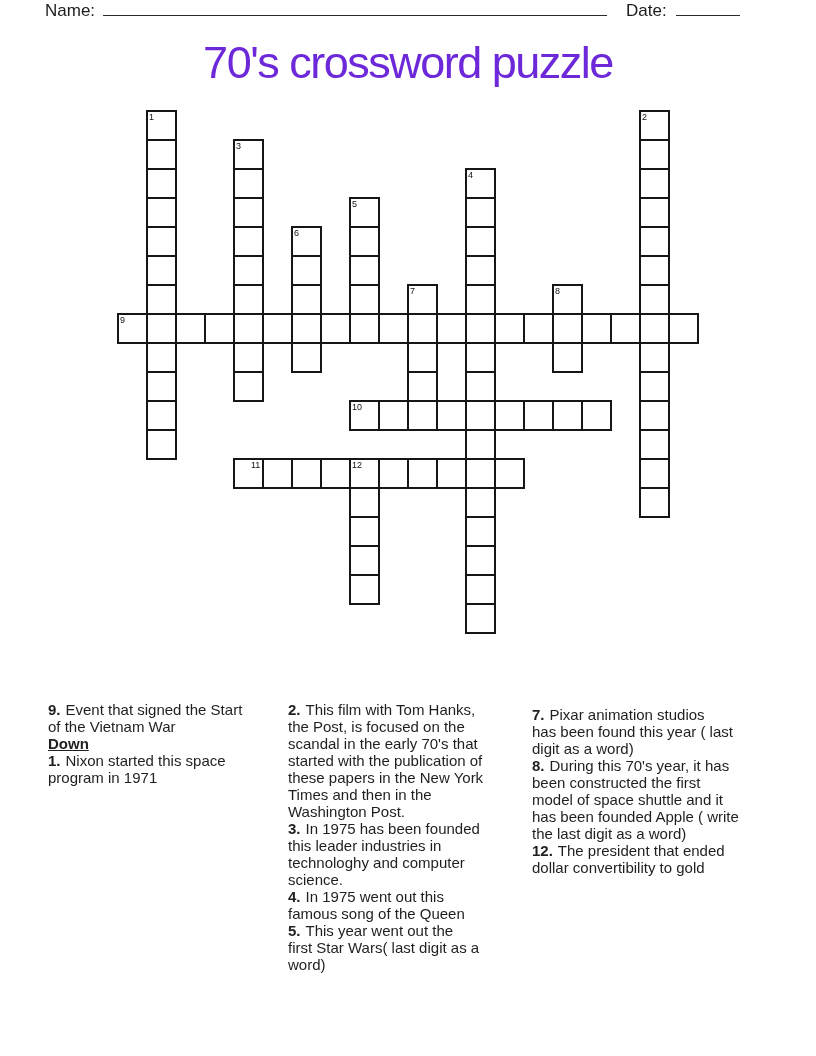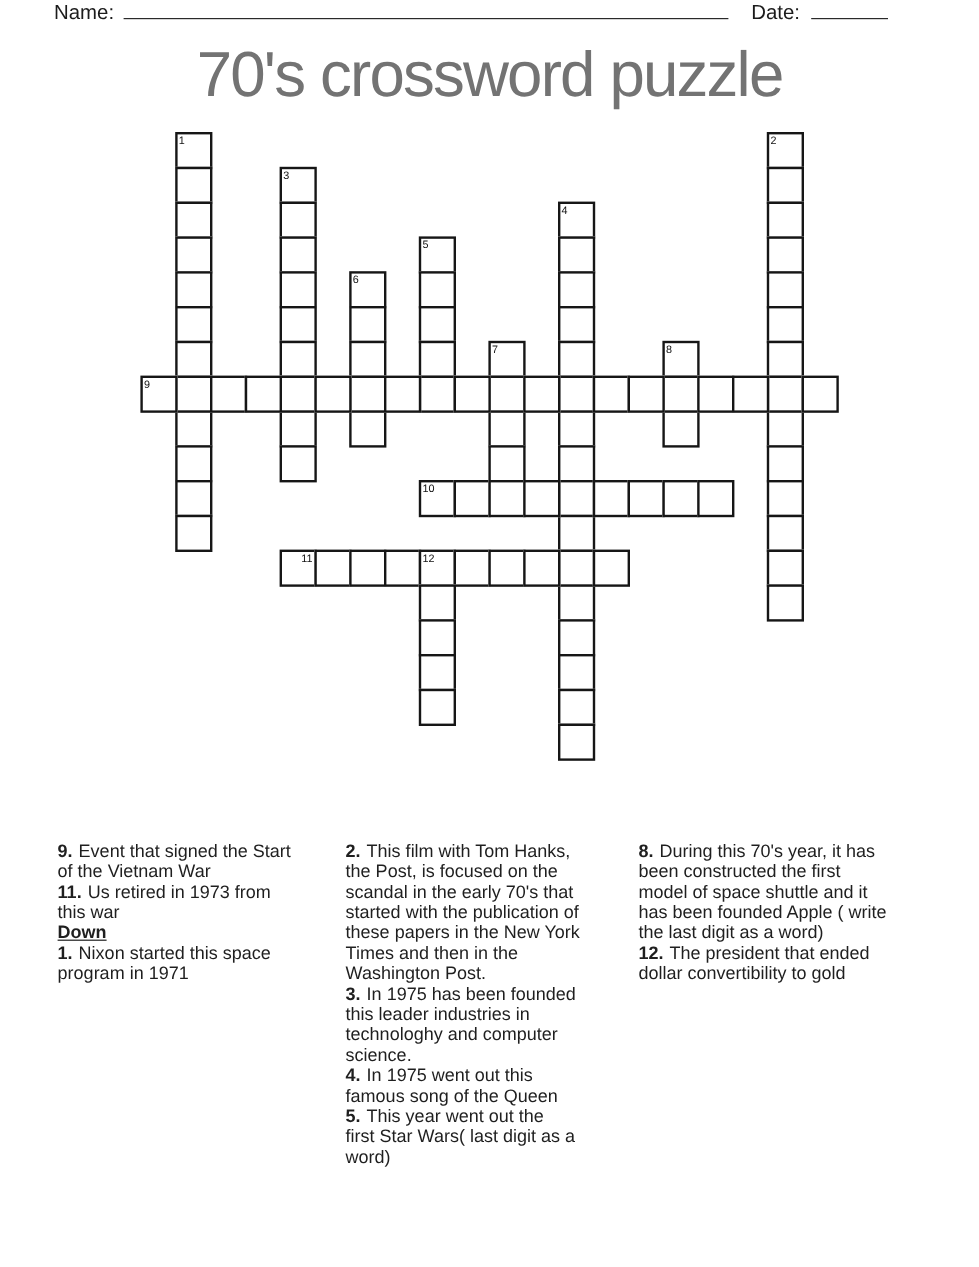--- a/index.html
+++ b/index.html
@@ -25,22 +25,22 @@
     font-size:17px; line-height:19px; color:#1c1c1c;
   }
   .date-line {
     position:absolute; left:676px; top:0; width:64px; height:16px;
     border-bottom:1.5px solid #2a2a2a;
   }
   
   .title {
     position:absolute; left:0; top:36px; width:816px;
     text-align:center;
-    font-size:53px; line-height:54px; font-weight:400;
-    letter-spacing:-1.5px; color:#737373;
+    font-size:45px; line-height:54px; font-weight:400;
+    letter-spacing:-1.5px; color:#6d28d9;
   }
   
   .grid { position:absolute; left:117px; top:110px; width:620px; height:540px; }
   .cell {
     position:absolute; width:31px; height:31px;
     background:#ffffff; border:2px solid #161616;
   }
   .cell-number {
     position:absolute; z-index:2;
     font-size:9px; line-height:9px; color:#111;
@@ -187,22 +187,20 @@
       <div class="cell-number" style="left: 3px; top: 206px;">9</div>
       <div class="cell-number" style="left: 235px; top: 293px;">10</div>
       <div class="cell-number" style="left: 134px; top: 351px;">11</div>
       <div class="cell-number" style="left: 235px; top: 351px;">12</div>
     </div>
 
   <div>
     <div class="clue-col clue-col-0" id="clue-col-0">
         <div class="clue"><span class="clue-num">9.</span><span>Event that signed the Start
 of the Vietnam War</span></div>
-        <div class="clue"><span class="clue-num">11.</span><span>Us retired in 1973 from
-this war</span></div>
         <div class="clue-heading">Down</div>
         <div class="clue"><span class="clue-num">1.</span><span>Nixon started this space
 program in 1971</span></div>
       </div>
     <div class="clue-col clue-col-1" id="clue-col-1">
         <div class="clue"><span class="clue-num">2.</span><span>This film with Tom Hanks,
 the Post, is focused on the
 scandal in the early 70's that
 started with the publication of
 these papers in the New York
@@ -212,20 +210,23 @@
 this leader industries in
 technologhy and computer
 science.</span></div>
         <div class="clue"><span class="clue-num">4.</span><span>In 1975 went out this
 famous song of the Queen</span></div>
         <div class="clue"><span class="clue-num">5.</span><span>This year went out the
 first Star Wars( last digit as a
 word)</span></div>
       </div>
     <div class="clue-col clue-col-2" id="clue-col-2">
+        <div class="clue gap"><span class="clue-num">7.</span><span>Pixar animation studios
+has been found this year ( last
+digit as a word)</span></div>
         <div class="clue"><span class="clue-num">8.</span><span>During this 70's year, it has
 been constructed the first
 model of space shuttle and it
 has been founded Apple ( write
 the last digit as a word)</span></div>
         <div class="clue"><span class="clue-num">12.</span><span>The president that ended
 dollar convertibility to gold</span></div>
       </div>
   </div>
 

